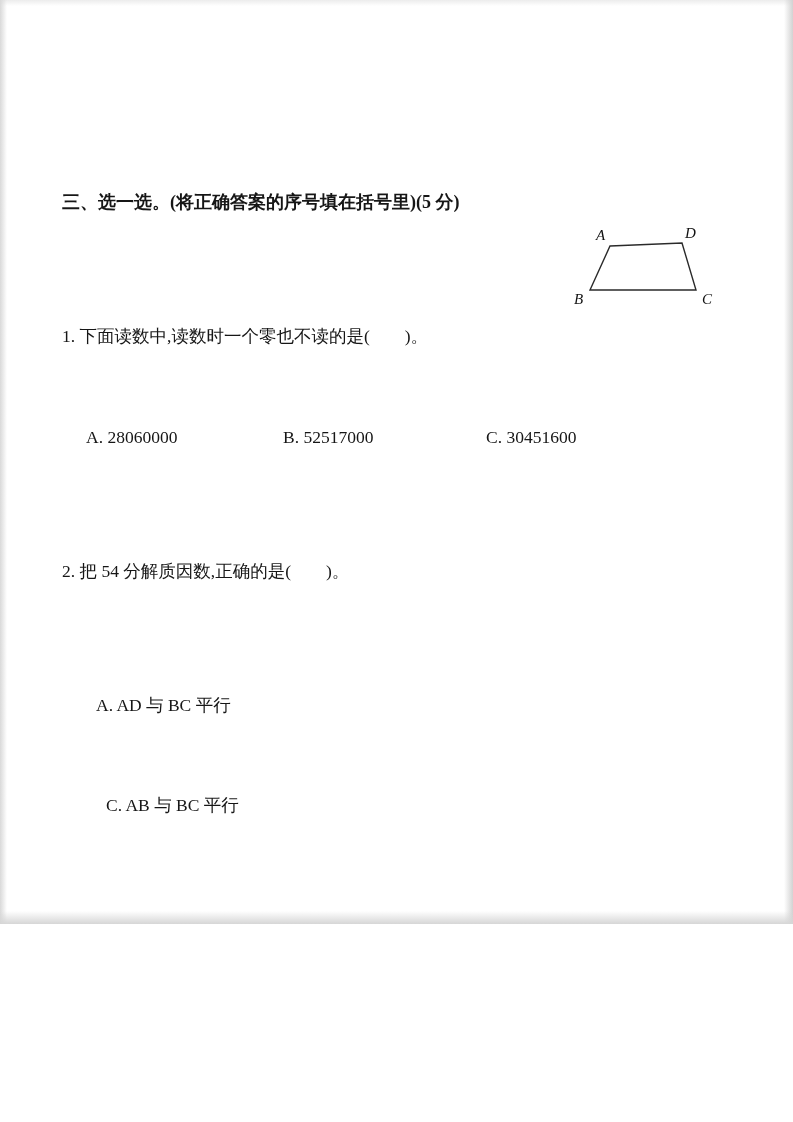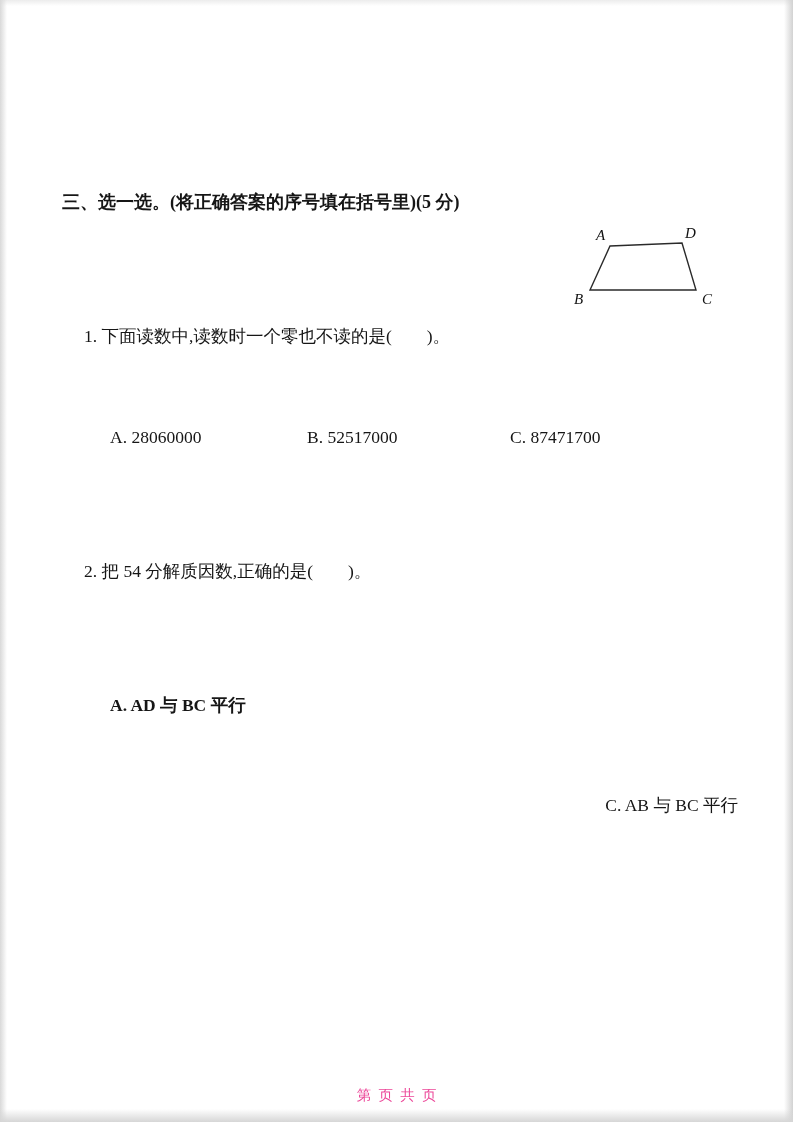--- a/index.html
+++ b/index.html
@@ -1,19 +1,19 @@
 <!DOCTYPE html>
 <html><head>
 <meta charset="utf-8">
 <style>
   html, body { margin: 0; padding: 0; background: #ffffff; }
   .page {
     position: relative;
     width: 793px;
-    height: 1122px;
+    height: 924px;
     background: #ffffff;
     font-family: "Liberation Serif", "DejaVu Serif", serif;
     color: #161616;
     overflow: hidden;
   }
   
   .edge-top    { position:absolute; left:0; right:0; top:0; height:6px;
                  background: linear-gradient(to bottom, #ececec, rgba(255,255,255,0)); }
   .edge-left   { position:absolute; left:0; top:0; bottom:0; width:7px;
                  background: linear-gradient(to right, #d9d9d9, rgba(255,255,255,0)); }
@@ -25,24 +25,24 @@
   .content {
     position: absolute;
     left: 62px;
     top: 52px;
     width: 676px;
     font-size: 17.5px;
     line-height: 33.5px;
     white-space: pre-wrap;
   }
   .sec-title  { font-weight: bold; font-size: 18px; }
-  .q-text     { margin-left: 22px; }
-  .opts3      { display: grid; grid-template-columns: 197px 203px 1fr; margin-left: 48px; }
-  .opts2      { display: grid; grid-template-columns: 252px 1fr;        margin-left: 48px; font-weight: bold; }
-  .opt-c      { margin-left: 44px; text-align: right; }
+  .q-text     { }
+  .opts3      { display: grid; grid-template-columns: 197px 203px 1fr; margin-left: 24px; }
+  .opts2      { display: grid; grid-template-columns: 252px 1fr;        margin-left: 34px; }
+  .opt-c      { margin-left: 44px; }
 
   .figure { position: absolute; left: 572px; top: 226px; }
   .figure svg polygon { fill: none; stroke: #2a2a2a; stroke-width: 1.4; }
   .figure svg text {
     font-family: "Liberation Serif", serif;
     font-style: italic;
     font-size: 15px;
     fill: #111111;
   }
 
@@ -68,21 +68,21 @@
 
   <div class="content">
 
     
     <div class="sec-title">三、选一选。(将正确答案的序号填在括号里)(5 分)</div>
 
     <div class="q-text">1. 下面读数中,读数时一个零也不读的是(        )。</div>
     <div class="opts3">
       <span>A. 28060000</span>
       <span>B. 52517000</span>
-      <span>C. 87471700</span>
+      <span>C. 30451600</span>
     </div>
 
     <div class="q-text">2. 把 54 分解质因数,正确的是(        )。</div>
 
     <div class="opts2">
       <span>A. AD 与 BC 平行</span>
     </div>
     <div class="opt-c">C. AB 与 BC 平行</div>
 
     

